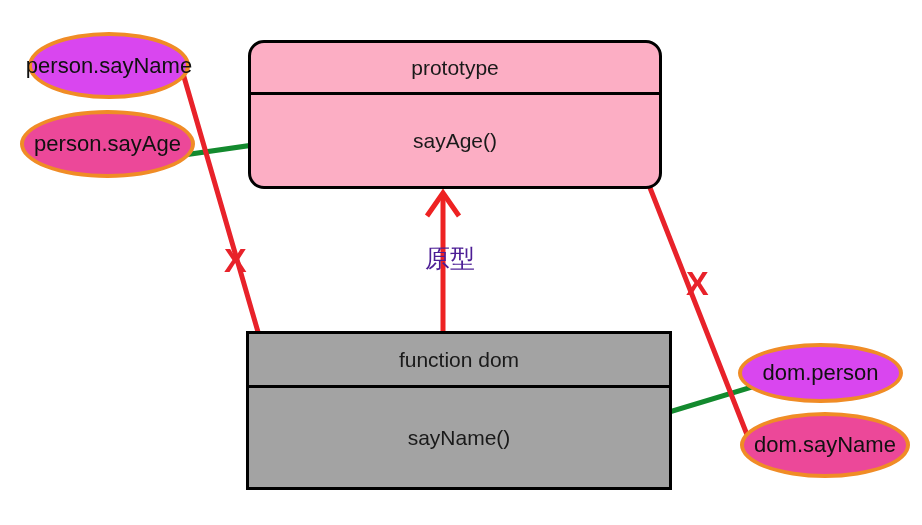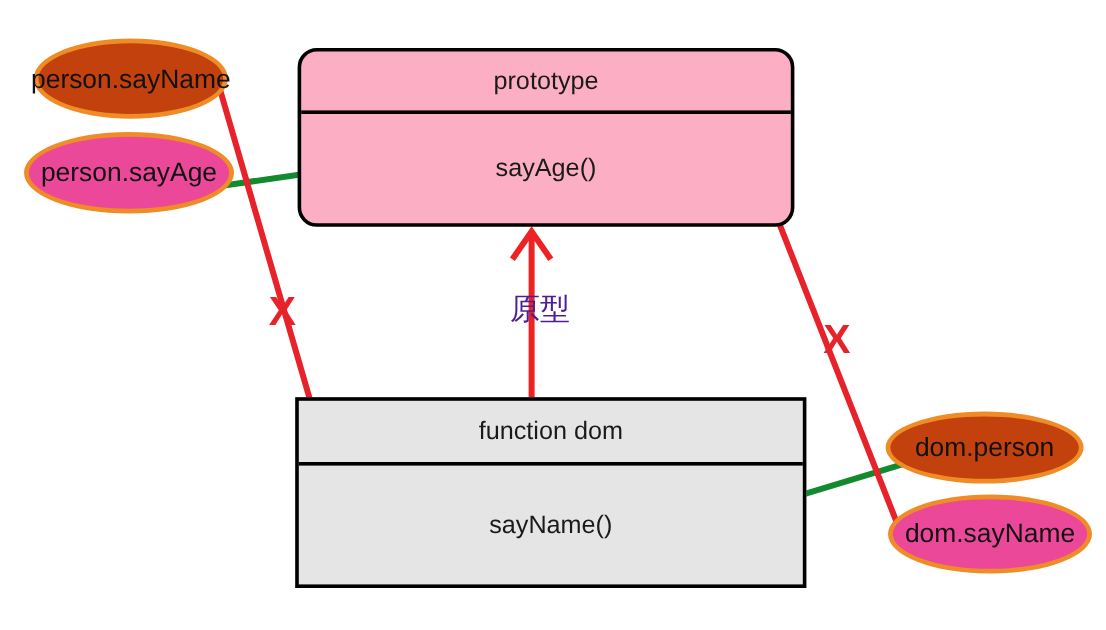--- a/index.html
+++ b/index.html
@@ -62,21 +62,21 @@
   }
   #prototype-box .cell.header { height: 52px; flex: 0 0 52px; }
   #prototype-box .cell.body   { flex: 1 1 auto; }
 
   #function-box {
     left: 246px;
     top: 331px;
     width: 426px;
     height: 159px;
     border-radius: 0;
-    background: #e5e5e5;
+    background: #a3a3a3;
   }
   #function-box .cell.header { height: 54px; flex: 0 0 54px; }
   #function-box .cell.body   { flex: 1 1 auto; }
 
   
   .ellipse {
     position: absolute;
     box-sizing: border-box;
     border: 4px solid #f08c26;
     border-radius: 50%;
@@ -84,21 +84,21 @@
     align-items: center;
     justify-content: center;
   }
   .ellipse .elabel {
     color: #111111;
     font-size: 22px;
     font-family: "Liberation Sans", sans-serif;
     white-space: nowrap;
     line-height: 1;
   }
-  .ellipse.gray     { background: #c2410c; }
+  .ellipse.gray     { background: #d946ef; }
   .ellipse.lavender { background: #ec4899; }
 
   #ellipse-person-sayname { left: 28px;  top: 32px;  width: 162px; height: 67px; }
   #ellipse-person-sayage  { left: 20px;  top: 110px; width: 175px; height: 68px; }
   #ellipse-dom-sayname    { left: 738px; top: 343px; width: 165px; height: 60px; }
   #ellipse-dom-sayage     { left: 740px; top: 412px; width: 170px; height: 66px; }
 
   
   .cross {
     position: absolute;

